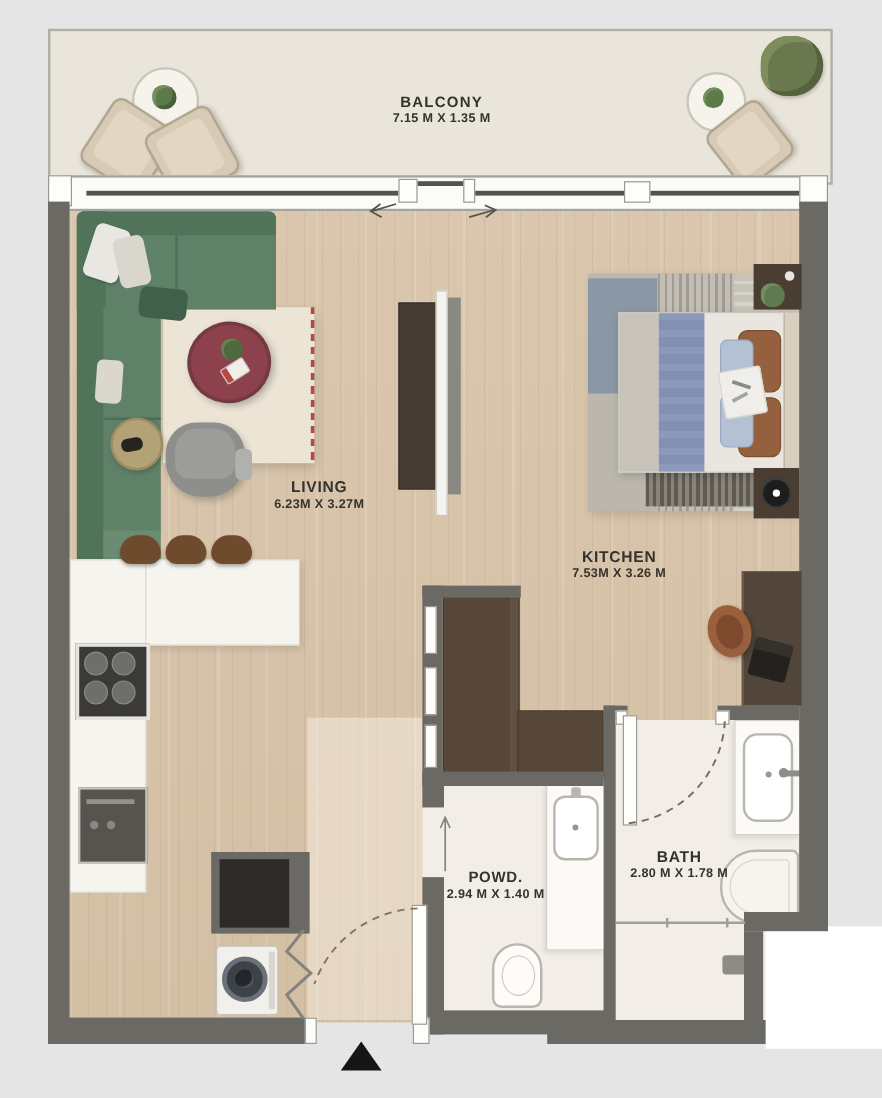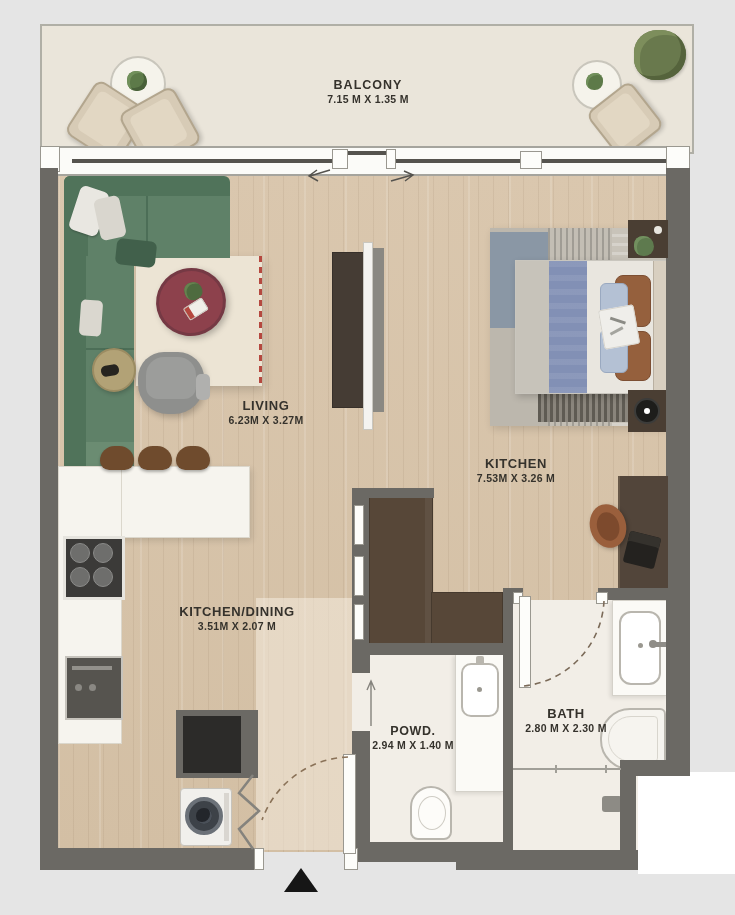--- a/index.html
+++ b/index.html
@@ -143,24 +143,20 @@
     <div class="abs circle" style="left:8px;top:26px;width:7px;height:7px;background:#8a8883;"></div>
     <div class="abs circle" style="left:22px;top:26px;width:7px;height:7px;background:#8a8883;"></div>
   </div>
   <div class="f6" style="left:183px;top:716px;width:58px;height:57px;background:#2c2b29;"></div>
   <div class="f6" style="left:180px;top:788px;width:50px;height:56px;background:#f1f0ec;border:1px solid #c6c3bc;border-radius:4px;">
     <div class="abs circle" style="left:4px;top:8px;width:38px;height:38px;background:#3d4248;border:4px solid #6b7178;box-sizing:border-box;"></div>
     <div class="abs circle" style="left:15px;top:19px;width:16px;height:16px;background:#23262b;box-shadow:inset -2px -2px 0 #4a5058;"></div>
     <div class="abs" style="left:43px;top:4px;width:5px;height:48px;background:#d9d6d0;"></div>
   </div>
 
-  <div class="room-label" style="left:237px;top:604px;">
-    <div class="rl-name">KITCHEN/DINING</div>
-    <div class="rl-dims">3.51M X 2.07 M</div>
-  </div>
 
   <div class="f" style="left:490px;top:228px;width:178px;height:198px;background:#bcb7ad;box-shadow:2px 3px 8px rgba(0,0,0,0.14);z-index:3;">
     <div class="abs" style="left:0;top:4px;width:58px;height:96px;background:#8494a4;opacity:0.9;"></div>
     <div class="abs" style="left:58px;top:0;width:64px;height:198px;background:repeating-linear-gradient(90deg,rgba(70,70,66,0.28) 0 2px,rgba(0,0,0,0) 2px 6px),#c3beb4;"></div>
     <div class="abs" style="left:122px;top:0;width:56px;height:198px;background:repeating-linear-gradient(0deg,rgba(255,255,255,0.25) 0 3px,rgba(0,0,0,0) 3px 9px),#c8c3b9;"></div>
     <div class="abs" style="left:48px;top:164px;width:94px;height:30px;background:repeating-linear-gradient(90deg,#5f5b53 0 3px,#8a857c 3px 6px);"></div>
   </div>
   <div class="f" style="left:515px;top:260px;width:150px;height:132px;background:#e9e6df;border:1px solid #c9c6be;box-shadow:2px 3px 7px rgba(0,0,0,0.18);">
     <div class="abs" style="left:0;top:0;width:33px;height:132px;background:#c7c3ba;"></div>
     <div class="abs" style="left:33px;top:0;width:38px;height:132px;background:repeating-linear-gradient(0deg,rgba(255,255,255,0.08) 0 6px,rgba(0,0,0,0) 6px 14px),#8290b5;"></div>
@@ -217,21 +213,21 @@
     <div class="abs circle" style="left:25px;top:42px;width:5px;height:5px;background:#9a9890;"></div>
     <div class="abs" style="left:40px;top:41px;width:14px;height:5px;background:#8f8d87;"></div>
     <div class="abs circle" style="left:36px;top:39px;width:8px;height:8px;background:#8f8d87;"></div>
   </div>
   <div class="f" style="left:600px;top:708px;width:66px;height:62px;background:#f6f4ef;border:2px solid #b9b6ae;border-radius:30px 6px 6px 30px;box-sizing:border-box;">
     <div class="abs" style="left:6px;top:6px;width:48px;height:44px;border:1px solid #d8d5cd;border-radius:24px 4px 4px 24px;"></div>
   </div>
   <div class="f" style="left:602px;top:796px;width:20px;height:16px;background:#8d8b85;border-radius:3px;"></div>
   <div class="room-label" style="left:566px;top:706px;">
     <div class="rl-name">BATH</div>
-    <div class="rl-dims">2.80 M X 2.30 M</div>
+    <div class="rl-dims">2.80 M X 1.78 M</div>
   </div>
 
   <div class="white-jamb" style="left:254px;top:848px;width:8px;height:20px;"></div>
   <div class="white-jamb" style="left:344px;top:848px;width:12px;height:20px;"></div>
   <div class="white-jamb" style="left:343px;top:754px;width:11px;height:98px;"></div>
 
   <svg class="overlay" width="735" height="915" viewBox="0 0 735 915">
     <path d="M 348 757 A 95 95 0 0 0 262 820" fill="none" stroke="#8a7258" stroke-width="1.6" stroke-dasharray="6 5"></path>
     <polyline points="253,775 239,793 259,811 239,829 253,849" fill="none" stroke="#85837d" stroke-width="2.5"></polyline>
     <path d="M 524 686 A 90 90 0 0 0 604 601" fill="none" stroke="#7b6a58" stroke-width="1.6" stroke-dasharray="6 5"></path>

